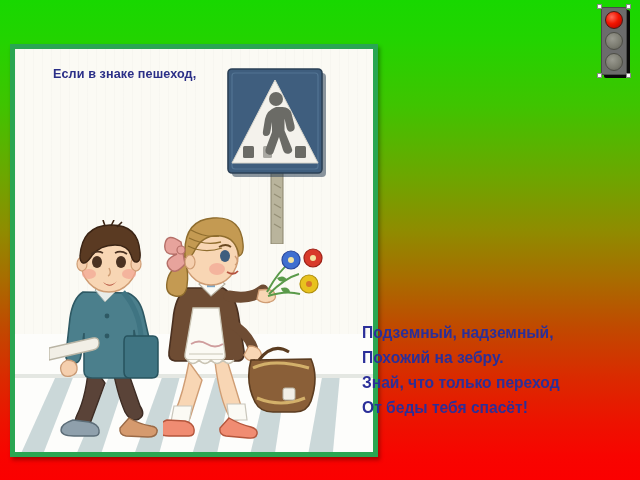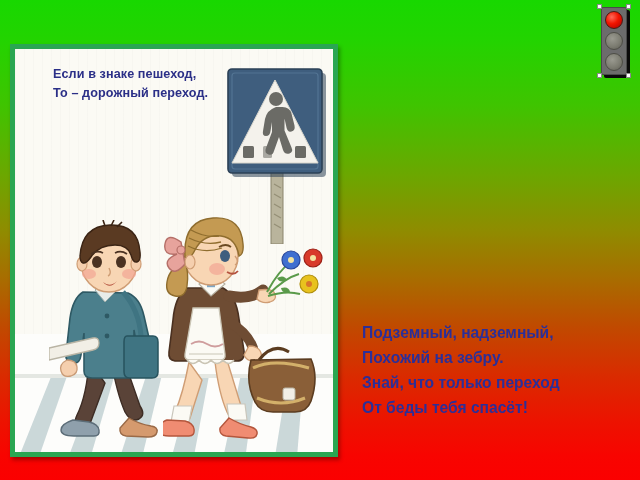--- a/index.html
+++ b/index.html
@@ -25,21 +25,21 @@
         #ed1200 88%,
         #f80400 95%,
         #fb0000 100%);
   }
 
   
   #picture-frame {
     position: absolute;
     left: 10px;
     top: 44px;
-    width: 328px;
+    width: 368px;
     height: 413px;
     background: #2aa652;
     box-sizing: border-box;
     padding: 5px;
     box-shadow: 2px 3px 4px rgba(0,0,0,0.32);
   }
   #picture-inner {
     position: relative;
     width: 100%;
     height: 100%;
@@ -315,21 +315,20 @@
         <path d="M56 35 q7 -4 12 0" stroke="#6b4a22" stroke-width="1.8" fill="none"></path>
 
         <ellipse cx="54" cy="57" rx="8" ry="6" fill="#f3a694" opacity="0.72"></ellipse>
 
         <path d="M72 44 q5 6 0 9" stroke="#cf9d74" stroke-width="1.4" fill="none"></path>
         <path d="M64 60 q7 4 11 -1" stroke="#b5533f" stroke-width="1.8" fill="none"></path>
       </svg>
 
       <div id="verse-left">
         <div>Если в знаке пешеход,</div>
-        <div>То – дорожный переход.</div>
       </div>
 
     </div>
   </div>
 
   <div id="verse-right">
     <span class="vline">Подземный, надземный,</span>
     <span class="vline">Похожий на зебру.</span>
     <span class="vline">Знай, что только переход</span>
     <span class="vline">От беды тебя спасёт!</span>

